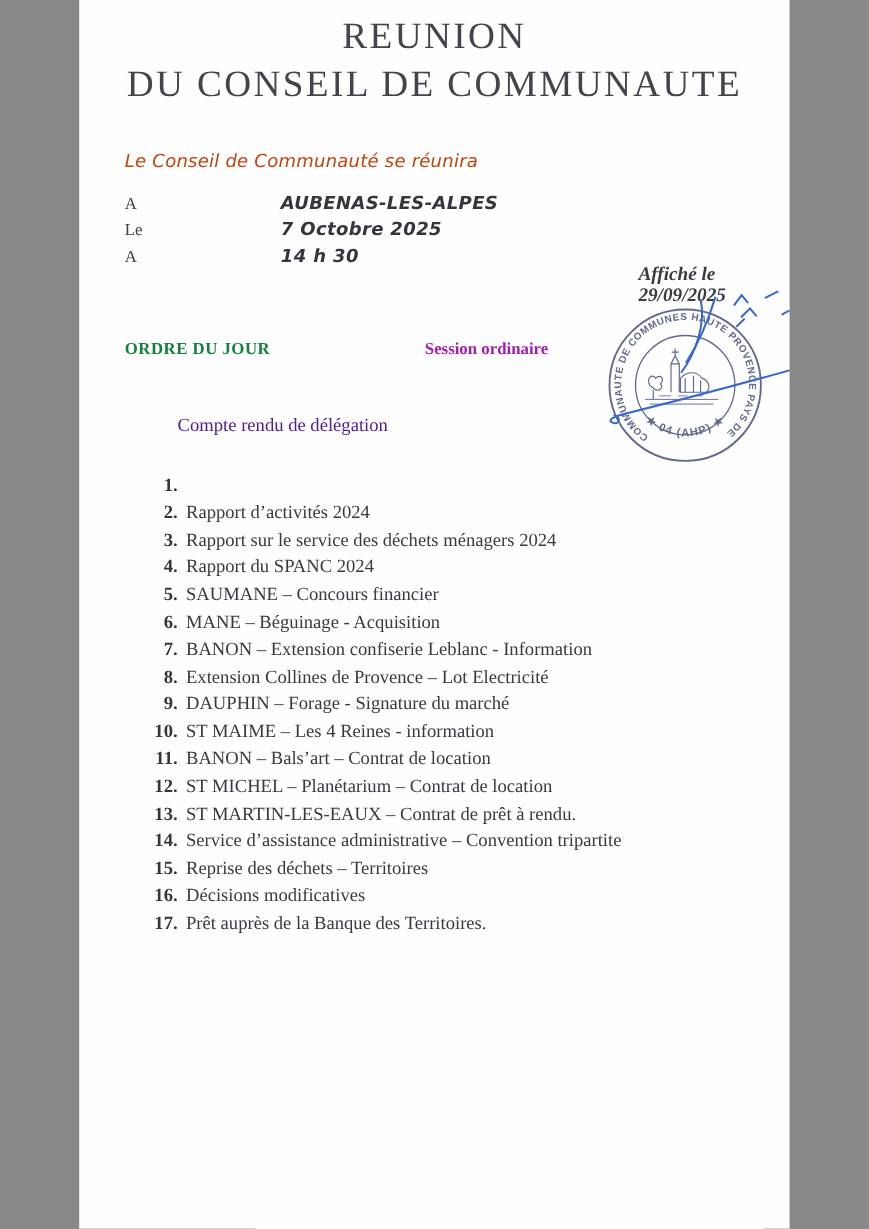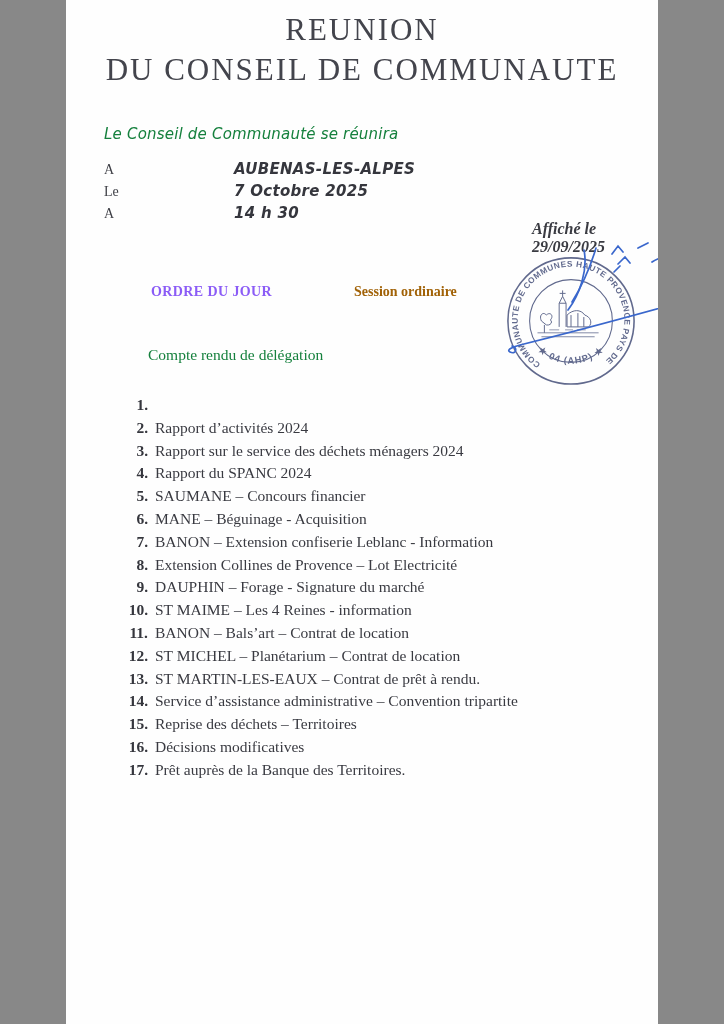--- a/index.html
+++ b/index.html
@@ -18,21 +18,21 @@
     text-align:center;
     font-family:"Liberation Serif", serif;
     color:#43444c;
   }
   .title-line1{top:12px;font-size:31px;letter-spacing:2px;}
   .title-line2{top:52px;font-size:31px;letter-spacing:2px;}
   
   .intro{
     position:absolute;left:38px;top:125px;
     font-family:"DejaVu Sans", sans-serif;
-    font-style:italic;font-size:15px;color:#15803d;
+    font-style:italic;font-size:15px;color:#c2410c;
     letter-spacing:0.2px;
   }
   .meeting{position:absolute;left:38px;top:160px;}
   .meeting-row{position:relative;height:22px;}
   .meeting-label{
     display:inline-block;width:130px;
     font-family:"Liberation Serif", serif;
     font-size:14px;color:#3e3f46;
   }
   .meeting-value{
@@ -43,29 +43,29 @@
   
   .affiche{
     position:absolute;left:466px;top:220px;
     font-style:italic;font-weight:bold;
     font-size:16px;color:#3a3b42;
     font-family:"Liberation Serif", serif;
   }
   
   .ordre{
     position:absolute;left:38px;top:284px;
-    font-weight:bold;font-size:14px;letter-spacing:0.4px;color:#8b5cf6;margin-left:47px;
+    font-weight:bold;font-size:14px;letter-spacing:0.4px;color:#15803d;
   }
   .session{
     position:absolute;left:288px;top:284px;
-    font-weight:bold;font-size:14px;color:#a16207;
+    font-weight:bold;font-size:14px;color:#a21caf;
   }
   .compte{
     position:absolute;left:82px;top:346px;
-    font-size:15.5px;color:#15803d;
+    font-size:15.5px;color:#4c1d95;
   }
   
   .agenda{position:absolute;left:56px;top:396px;width:480px;
     list-style:none;margin:0;padding:0;}
   .agenda-row{
     display:flex;align-items:baseline;
     height:22.8px;font-size:15.5px;color:#393a41;
   }
   .agenda-num{
     width:26px;text-align:right;font-weight:bold;

